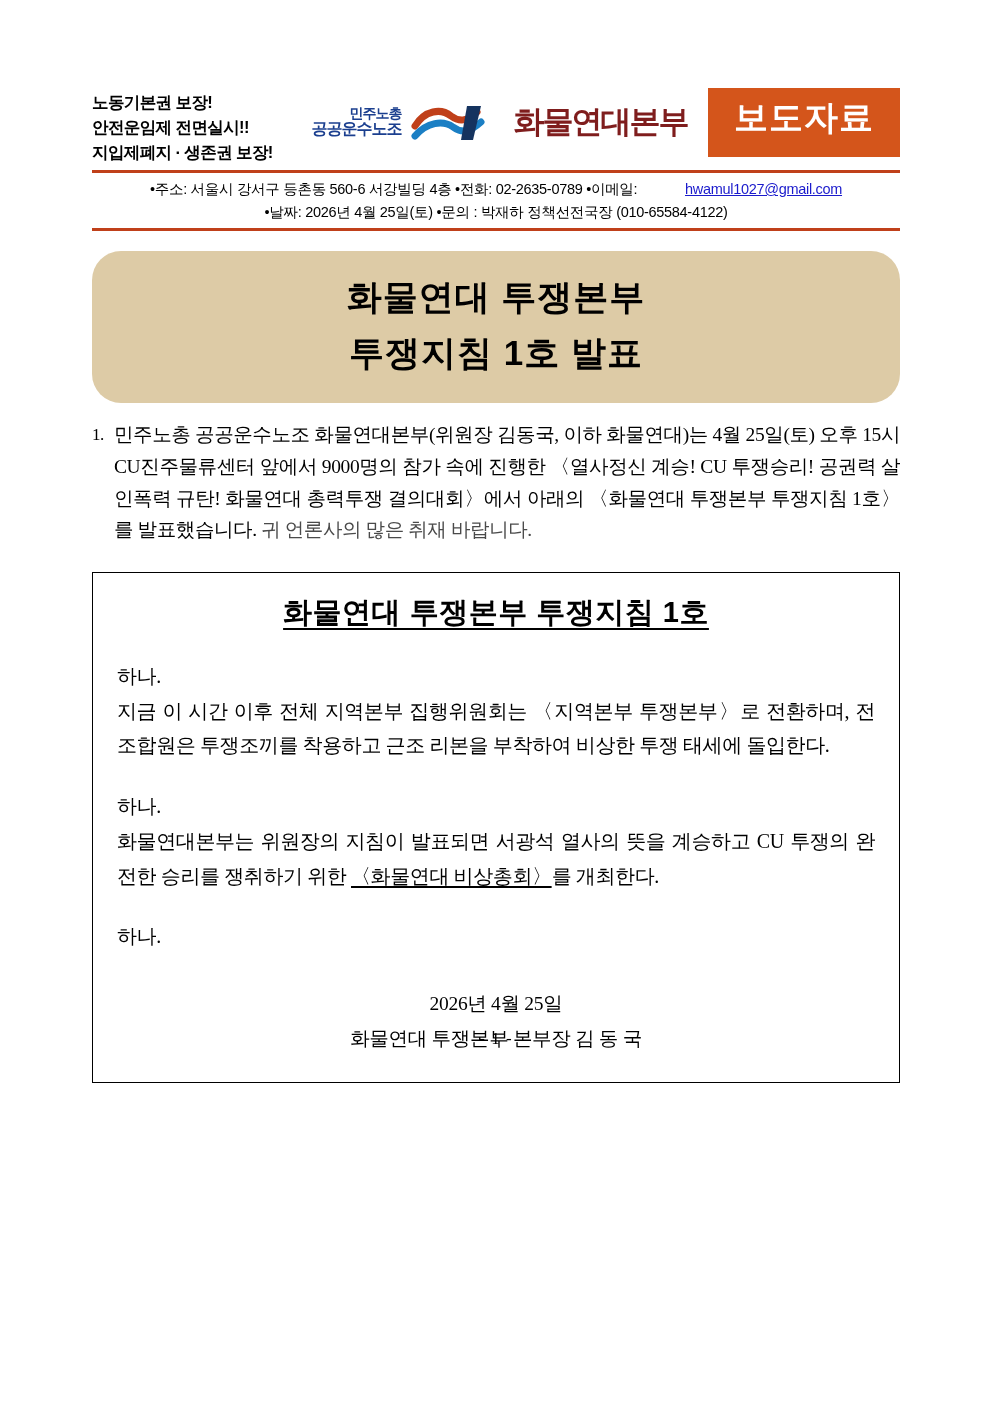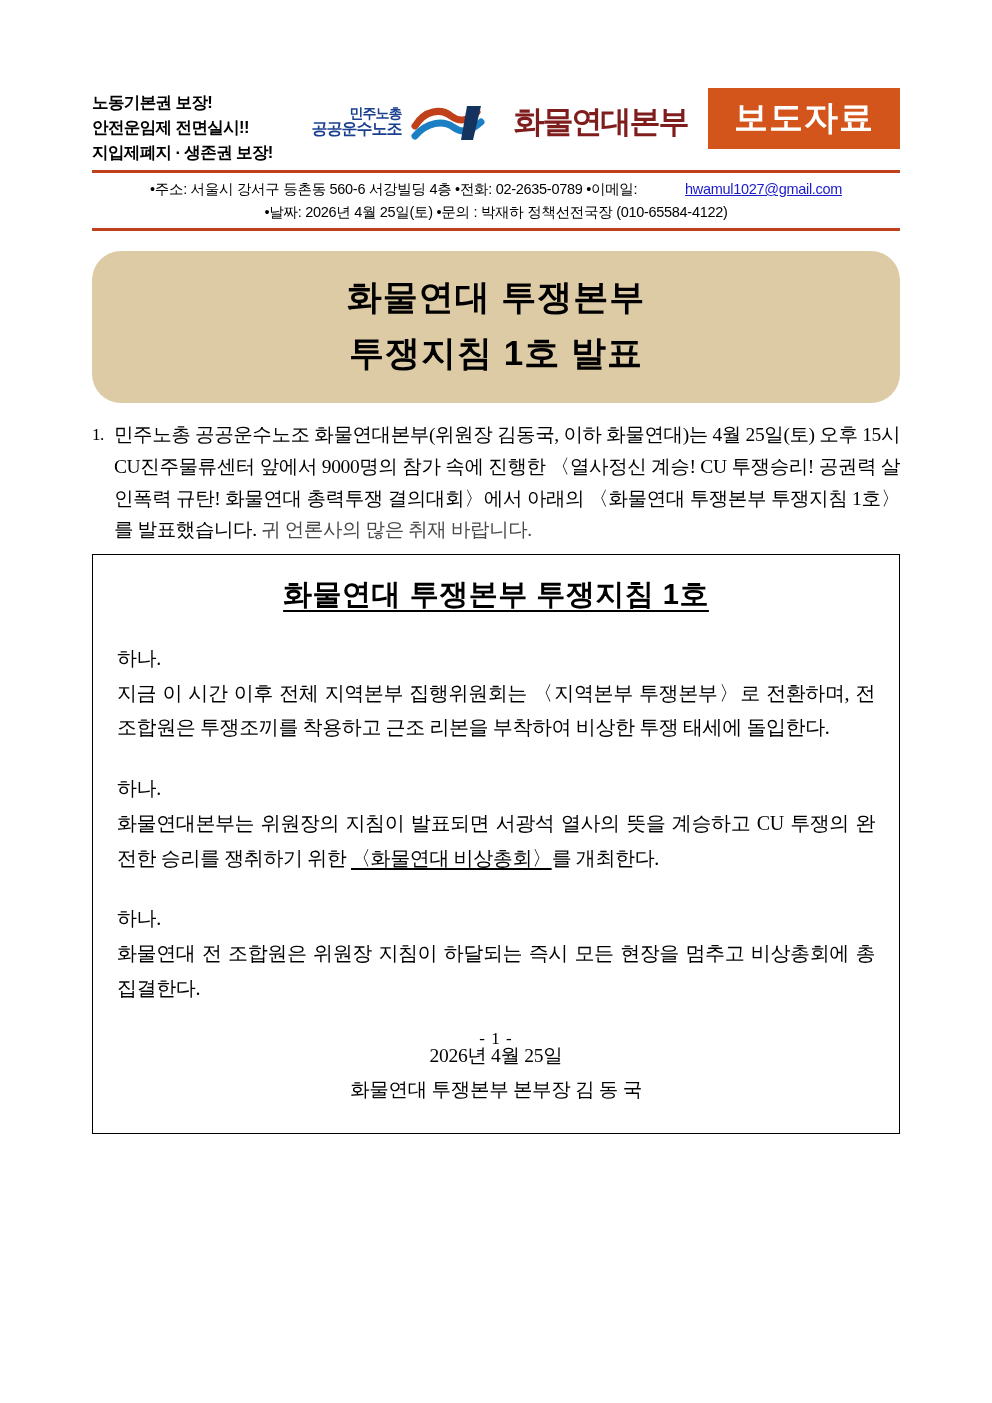--- a/index.html
+++ b/index.html
@@ -77,21 +77,21 @@
     color: #7f1d1d;
     margin-left: 14px;
   }
   .press-badge {
     background: #d4551b;
     color: #ffffff;
     font-family: "Liberation Sans", sans-serif;
     font-weight: bold;
     font-size: 34px;
     letter-spacing: 1px;
-    padding: 10px 26px 12px 26px;
+    padding: 10px 26px 20px 26px;
     margin-top: 10px;
     line-height: 1.15;
     white-space: nowrap;
   }
   .rule-top {
     border-top: 3px solid #c0401a;
     margin-top: 6px;
   }
   .contact {
     text-align: center;
@@ -143,21 +143,21 @@
   .intro .body {
     flex: 1;
     text-align: justify;
   }
   .intro .body .gray {
     color: #4a4a4a;
   }
 
   
   .box {
-    margin-top: 8px;
+    margin-top: 26px;
     border: 1.5px solid #000000;
     padding: 20px 24px 26px 24px;
   }
   .box-title {
     text-align: center;
     font-family: "Liberation Sans", sans-serif;
     font-size: 29px;
     font-weight: bold;
     letter-spacing: 0.5px;
     text-decoration: underline;
@@ -270,21 +270,20 @@
       <span class="text">지금 이 시간 이후 전체 지역본부 집행위원회는 〈지역본부 투쟁본부〉로 전환하며, 전 조합원은 투쟁조끼를 착용하고 근조 리본을 부착하여 비상한 투쟁 태세에 돌입한다.</span>
     </div>
 
     <div class="clause">
       <span class="head">하나.</span>
       <span class="text"><span>화물연대본부는 위원장의 지침이 발표되면 서광석 열사의 뜻을 계승하고 CU 투쟁의 완전한 승리를 쟁취하기 위한 </span><span class="u">〈화물연대 비상총회〉</span><span>를 개최한다.</span></span>
     </div>
 
     <div class="clause">
       <span class="head">하나.</span>
-      <span class="text">화물연대 전 조합원은 위원장 지침이 하달되는 즉시 모든 현장을 멈추고 비상총회에 총 집결한다.</span>
     </div>
 
     <div class="signature">
       <div>2026년 4월 25일</div>
       <div>화물연대 투쟁본부 본부장 김 동 국</div>
     </div>
   </div>
 
   <div class="footer">- 1 -</div>
 

